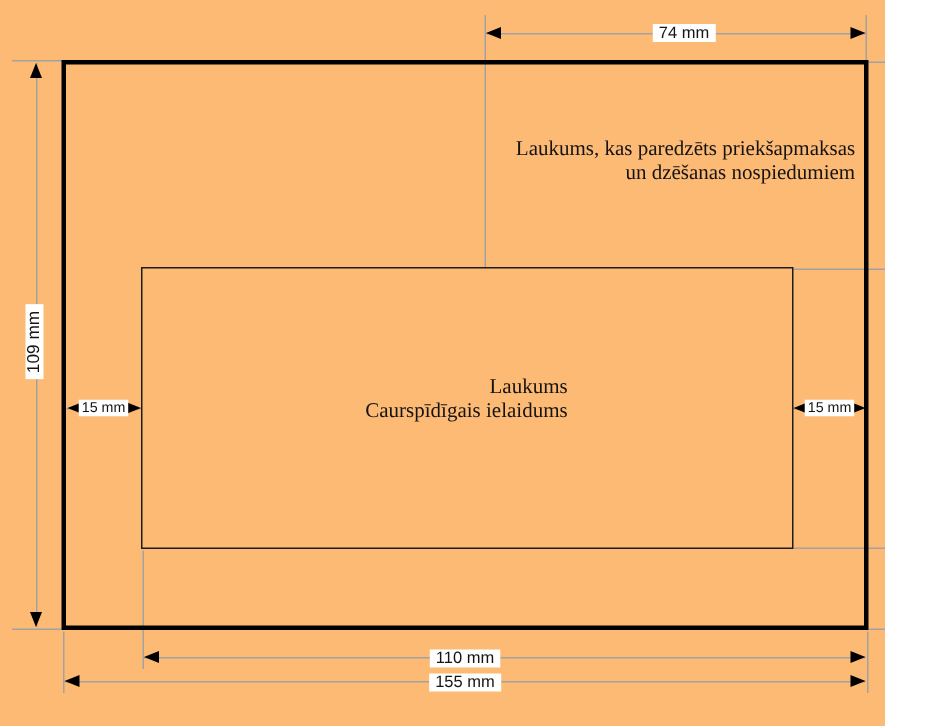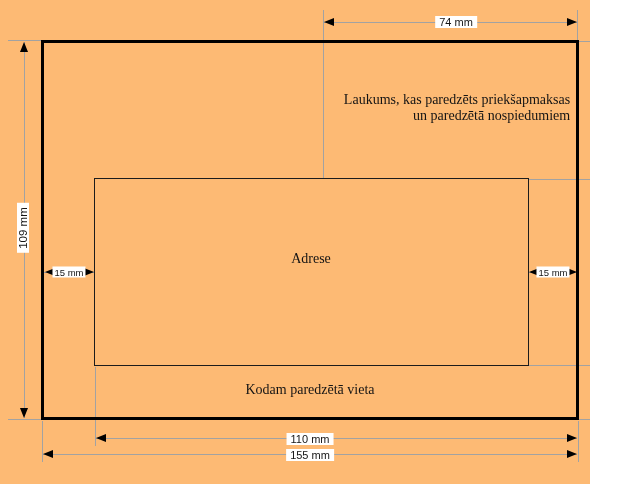--- a/index.html
+++ b/index.html
@@ -71,22 +71,20 @@
   <div class="dim rot" style="left:597px;top:110px;">40 mm</div>
   <div class="dim rot" style="left:23px;top:228px;font-size:11.5px;">109 mm</div>
   <div class="dim sm" style="left:69px;top:272px;">15 mm</div>
   <div class="dim sm" style="left:553px;top:272px;">15 mm</div>
   <div class="dim rot sm" style="left:596px;top:391px;">15 mm</div>
   <div class="dim" style="left:310px;top:439px;">110 mm</div>
   <div class="dim" style="left:310px;top:455px;">155 mm</div>
 
   <div class="ser" style="left:457px;top:92px;">
     <div>Laukums, kas paredzēts priekšapmaksas</div>
-    <div>un paredzētā nospiedumiem</div>
+    <div>un dzēšanas nospiedumiem</div>
   </div>
   <div class="ser" style="left:311px;top:251px;">
-    <div>Adrese</div>
-  </div>
-  <div class="ser" style="left:310px;top:382px;">
-    <div>Kodam paredzētā vieta</div>
+    <div>Laukums</div>
+    <div>Caurspīdīgais ielaidums</div>
   </div>
 
 </div>
 
 </body></html>

